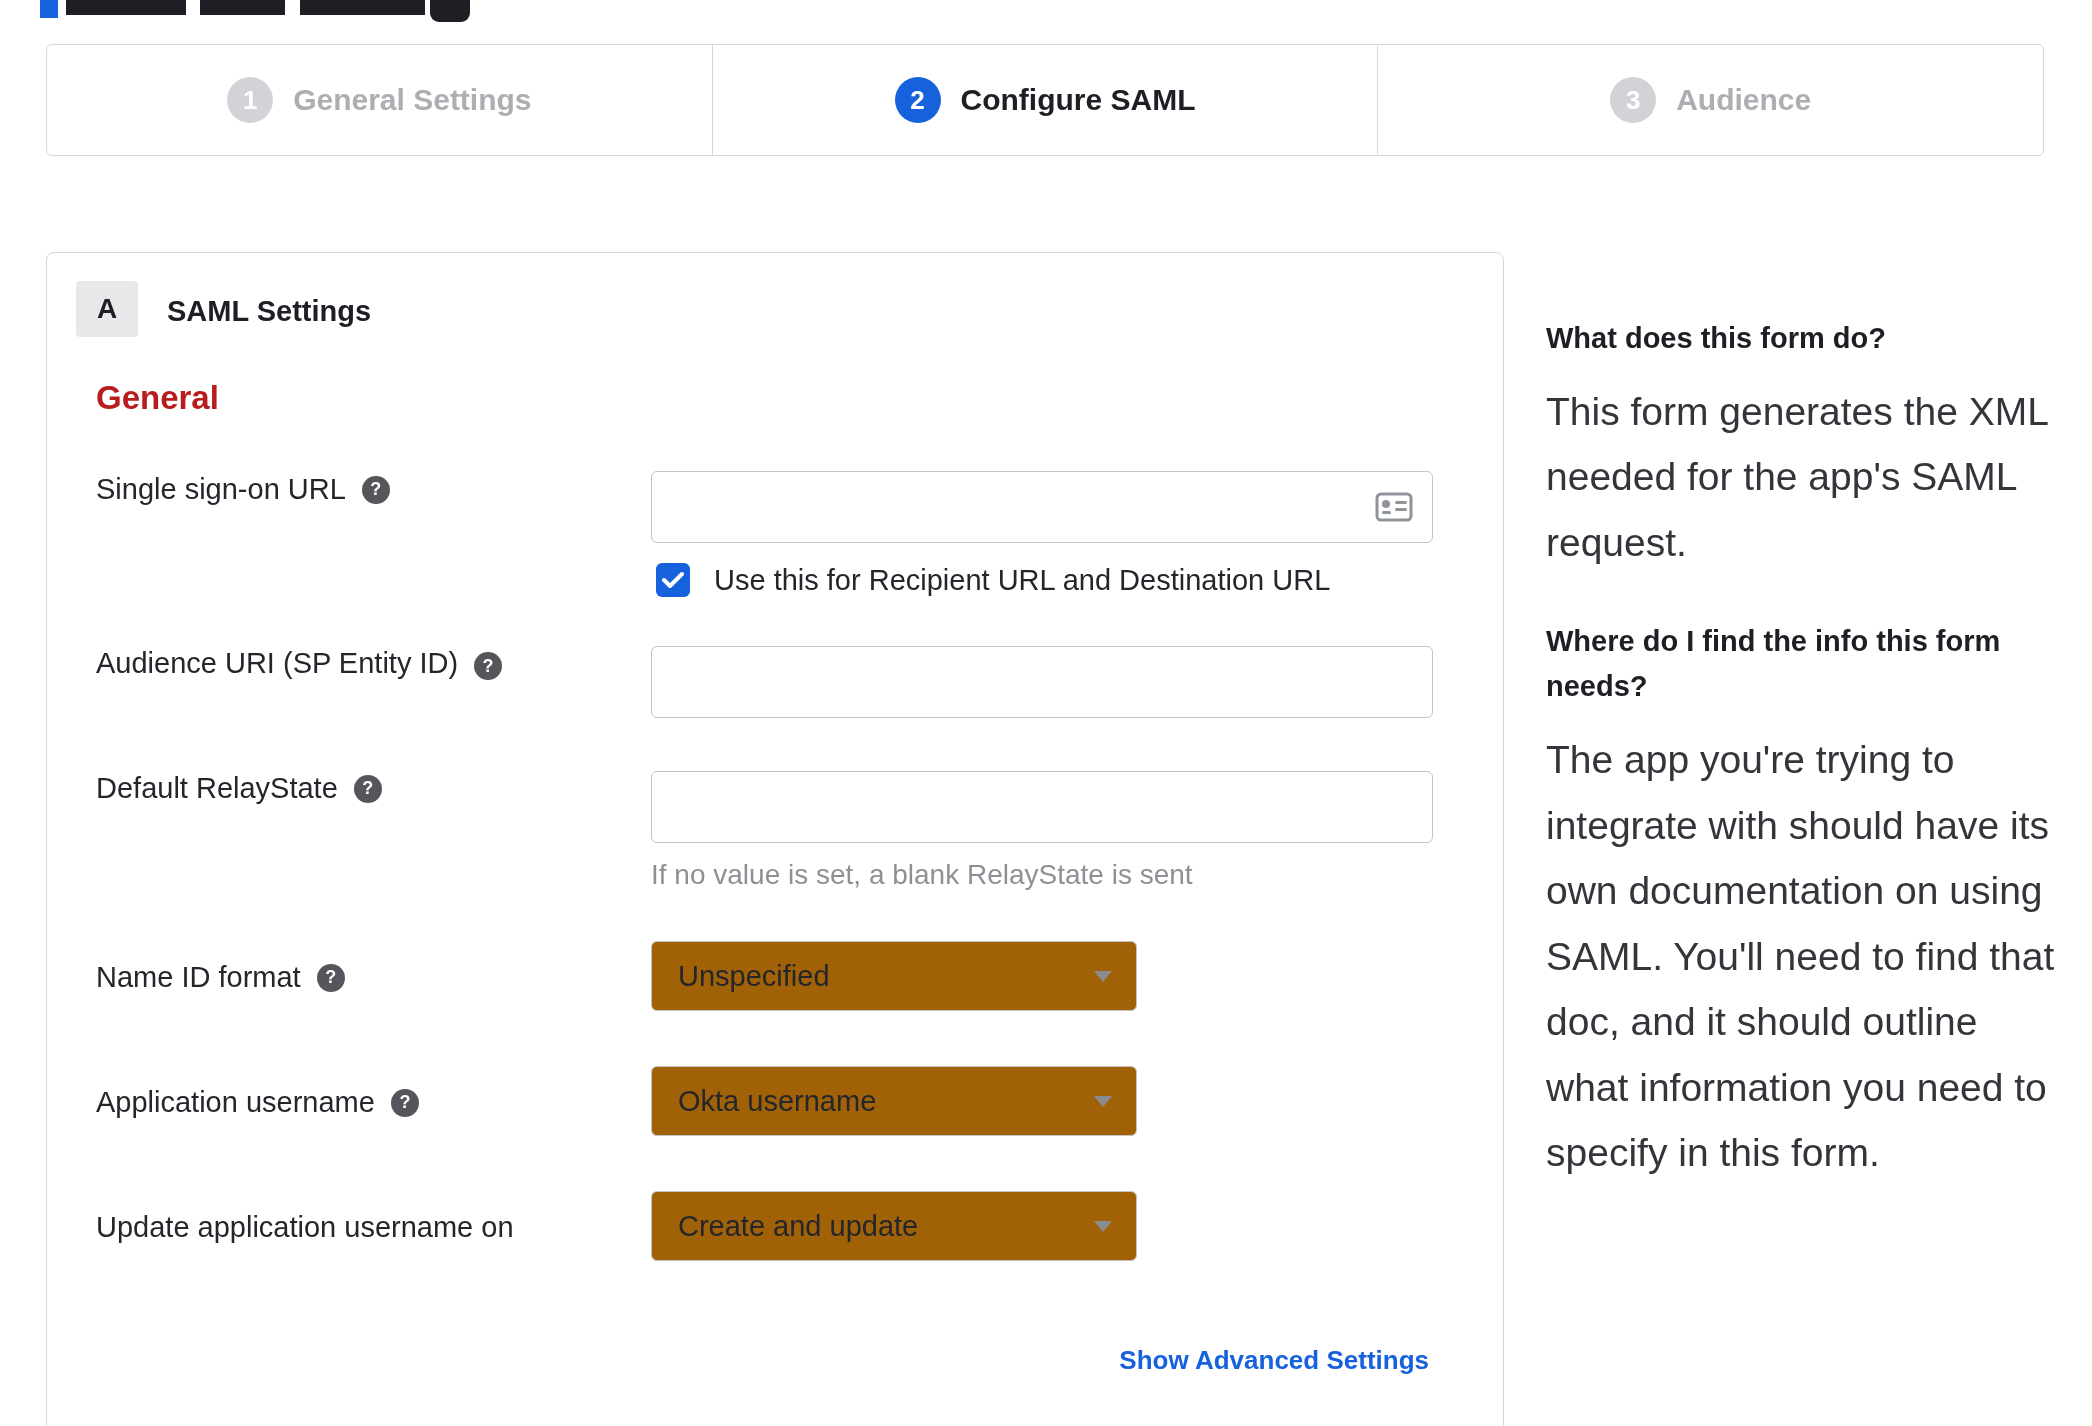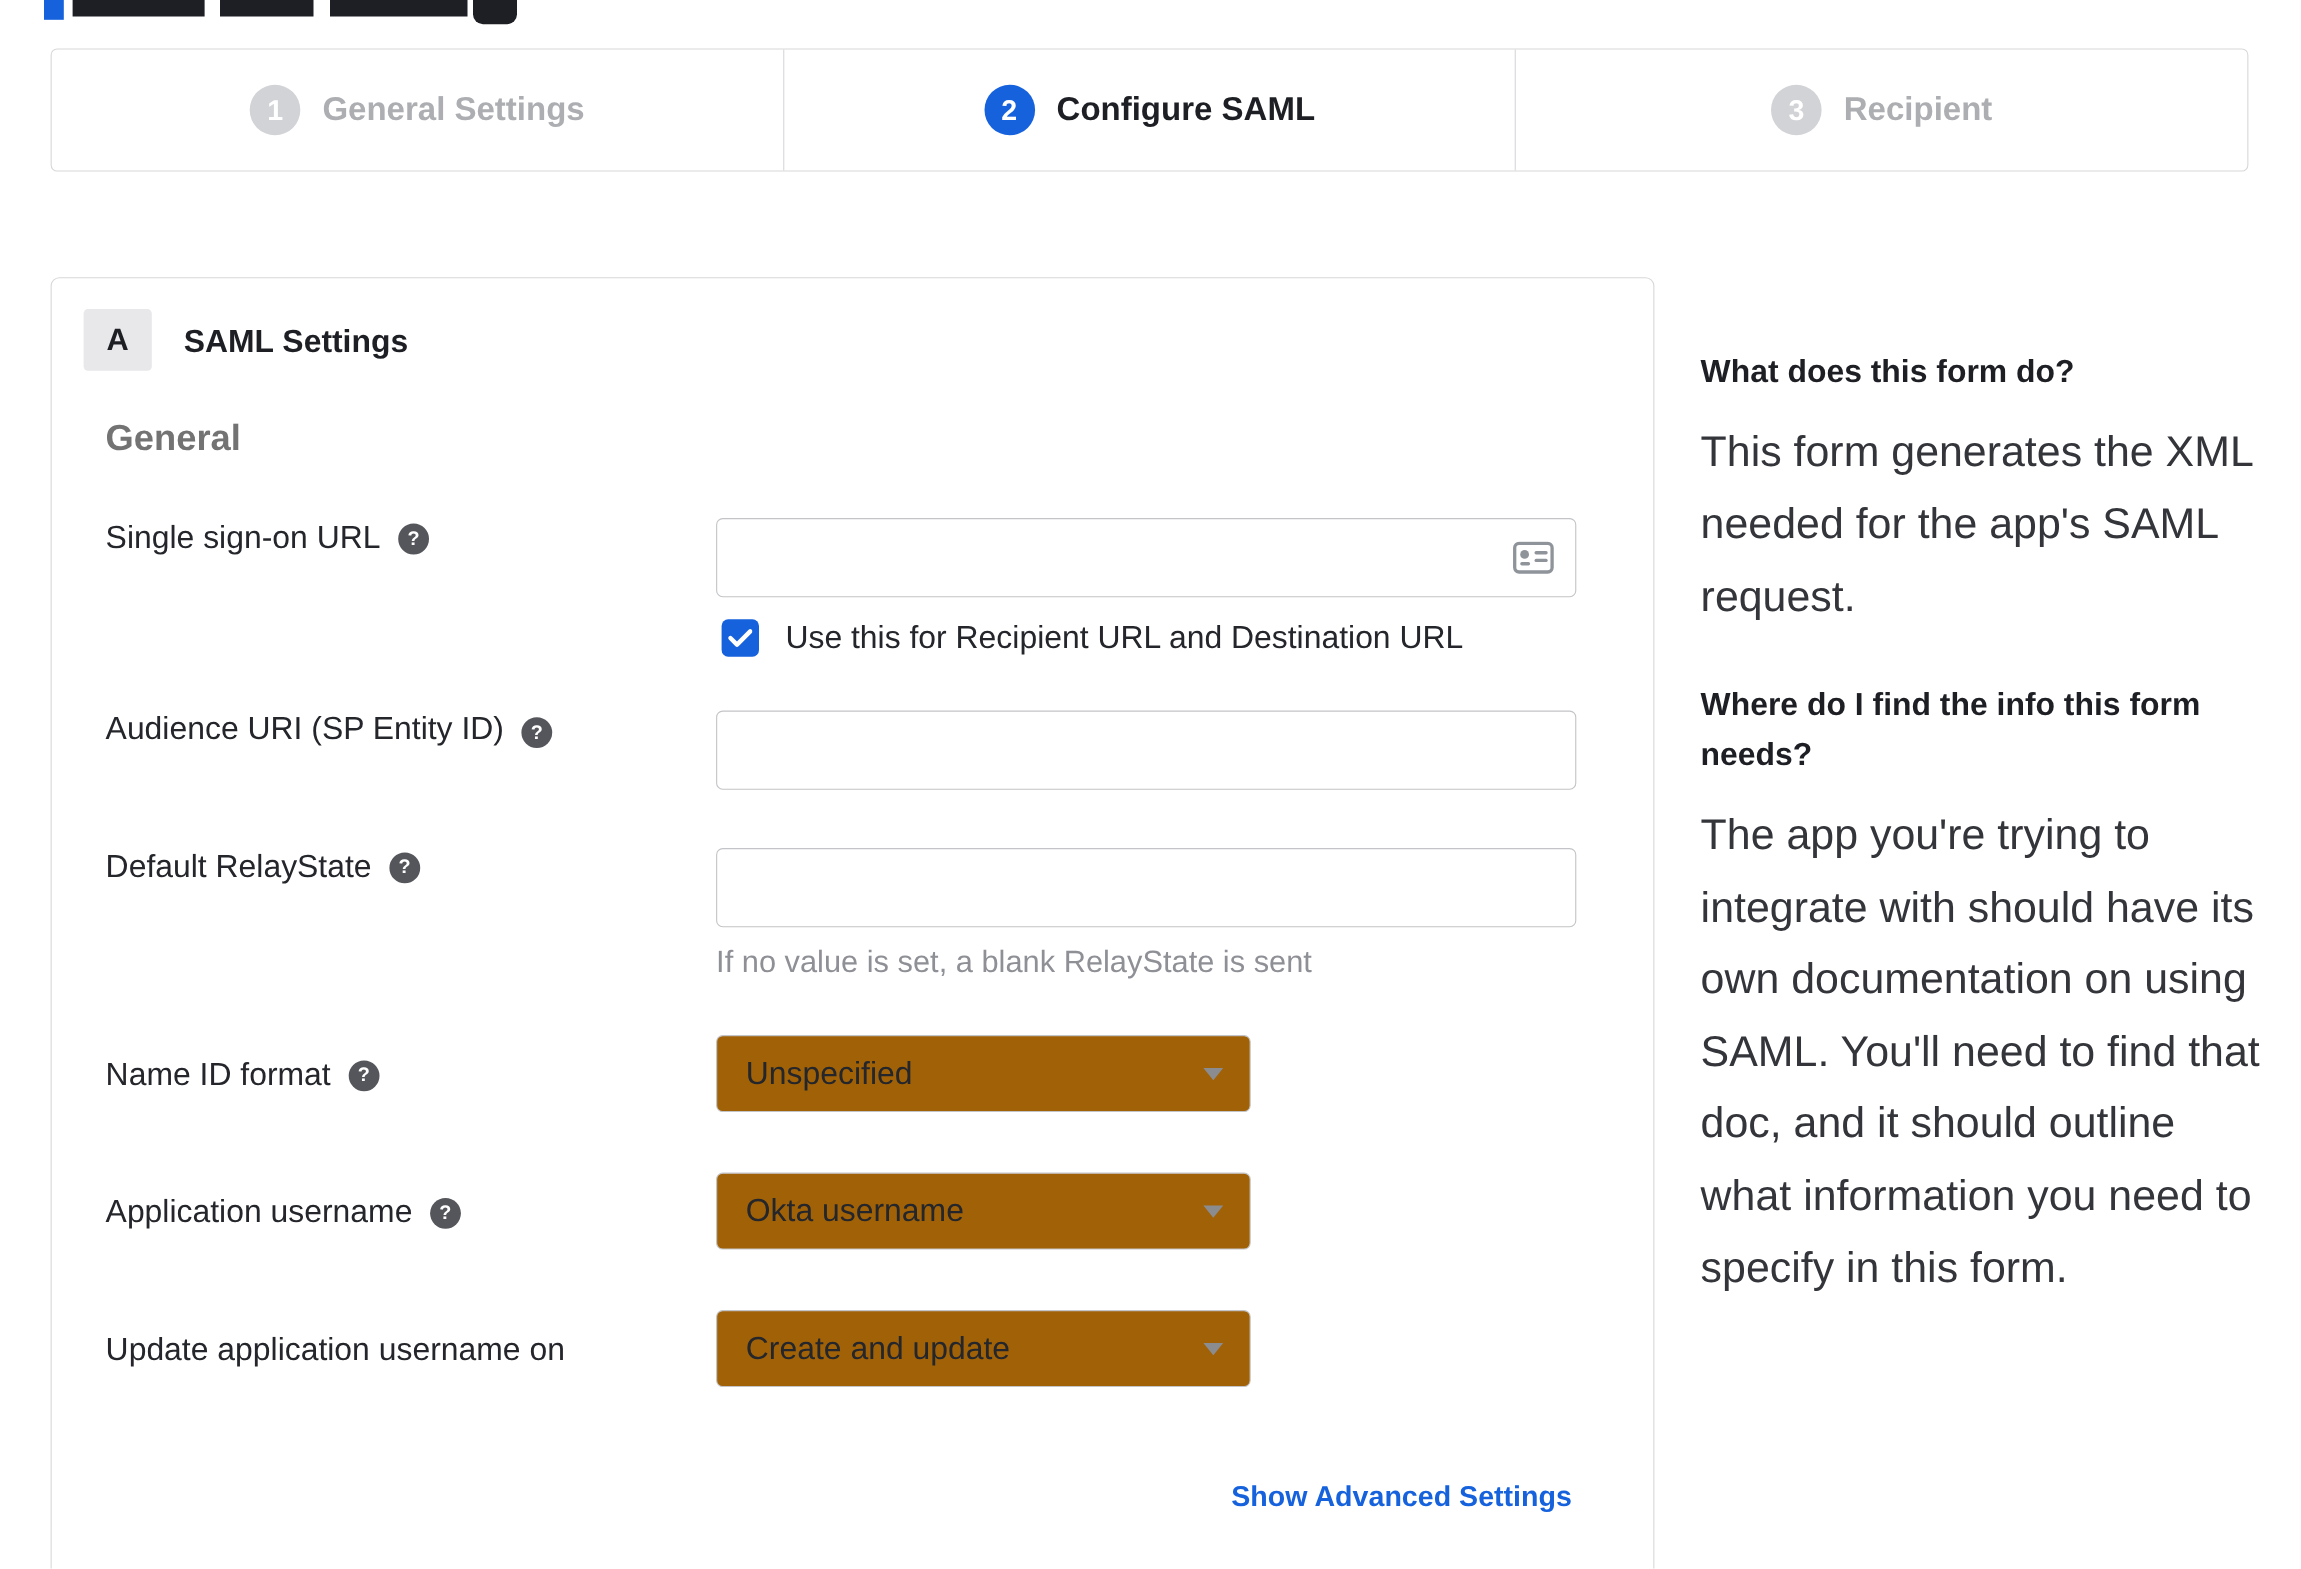--- a/index.html
+++ b/index.html
@@ -48,21 +48,21 @@
     background:#e8e8ea; border-radius:4px;
     display:flex; align-items:center; justify-content:center;
     font-size:28px; font-weight:bold; color:#1d1f24;
   }
   .section-title {
     position:absolute; left:120px; top:42px;
     font-size:29px; font-weight:bold; color:#1d1f24;
   }
   .group-heading {
     position:absolute; left:49px; top:126px;
-    font-size:33px; font-weight:bold; color:#737373;
+    font-size:33px; font-weight:bold; color:#b91c1c;
   }
 
   .field-label {
     position:absolute; left:49px;
     font-size:29px; color:#24262b;
     display:flex; align-items:center; gap:16px;
   }
   .help-icon {
     width:28px; height:28px; border-radius:50%;
     background:#55565b; color:#fff;
@@ -144,21 +144,21 @@
   <div class="step">
     <span class="step-circle">1</span>
     <span class="step-label">General Settings</span>
   </div>
   <div class="step active">
     <span class="step-circle">2</span>
     <span class="step-label">Configure SAML</span>
   </div>
   <div class="step">
     <span class="step-circle">3</span>
-    <span class="step-label">Recipient</span>
+    <span class="step-label">Audience</span>
   </div>
 </div>
 
 <div class="card">
 
   <div class="section-badge">A</div>
   <div class="section-title">SAML Settings</div>
   <div class="group-heading">General</div>
 
   <div class="field-label" style="top:220px;">

